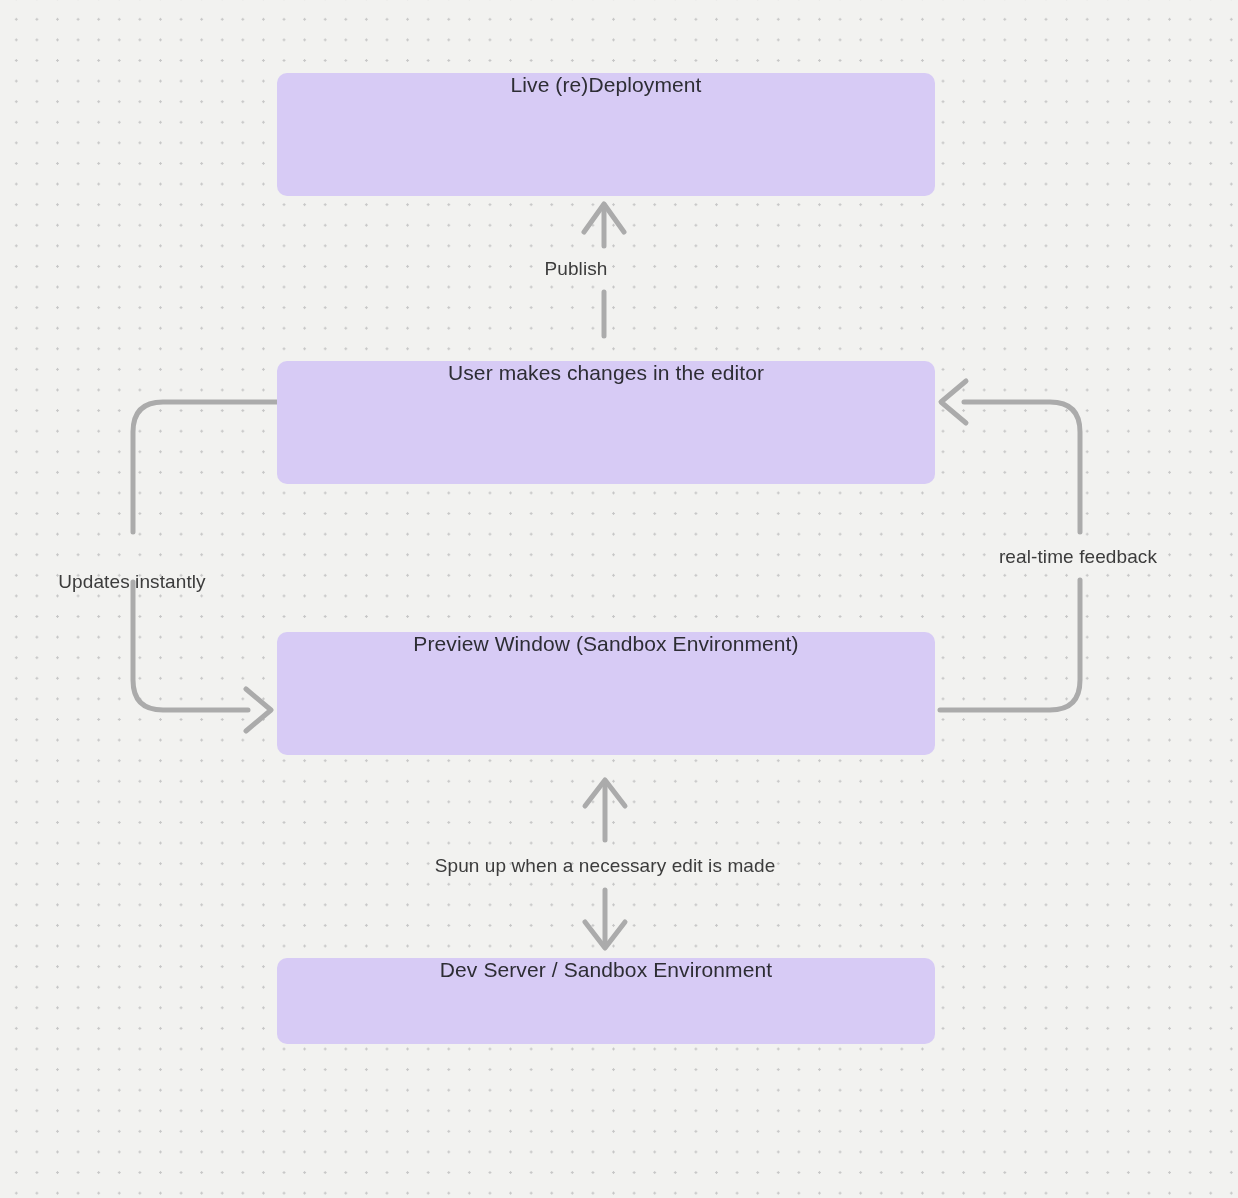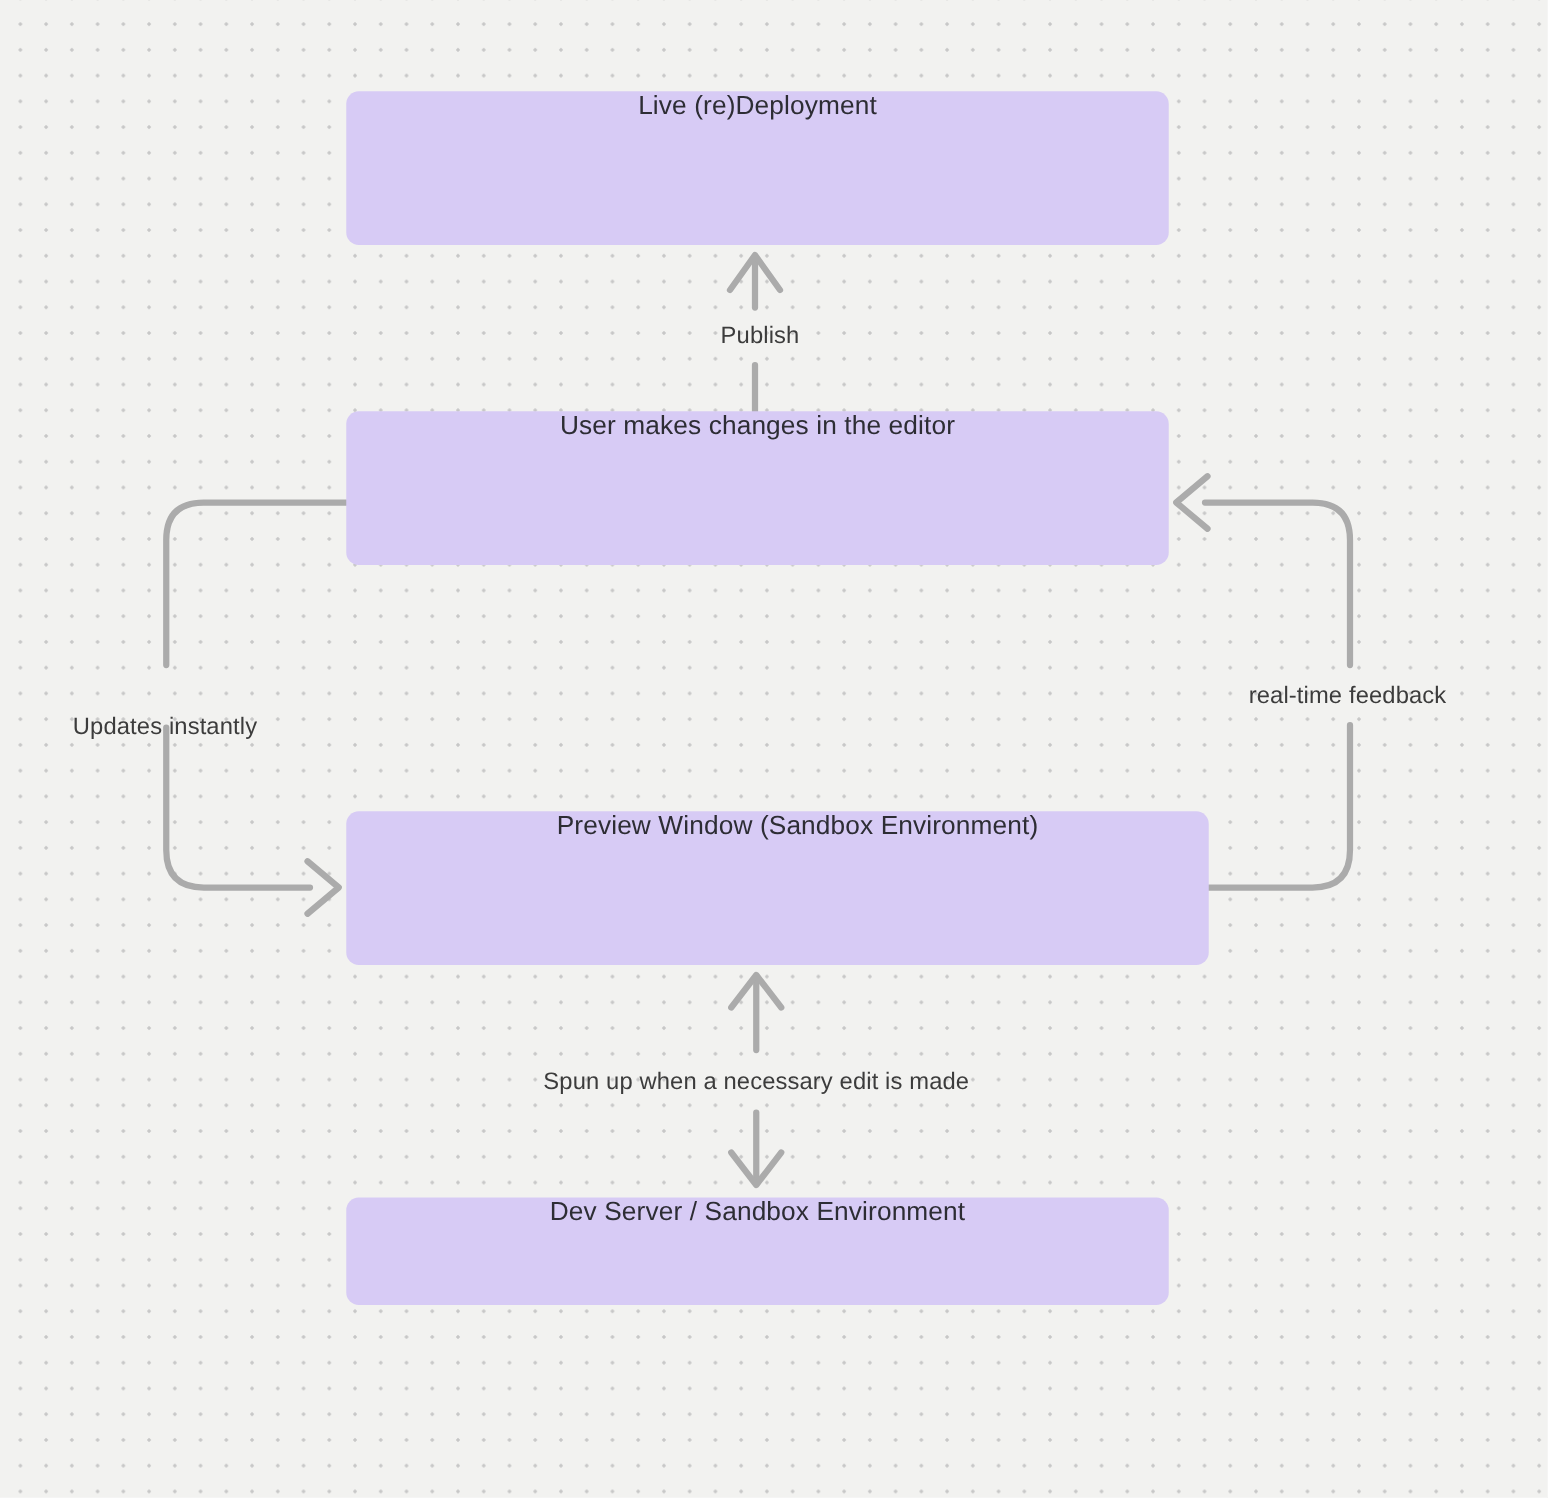--- a/index.html
+++ b/index.html
@@ -34,32 +34,32 @@
     height: 123px;
     background: var(--node-fill, #d7cbf5);
     border-radius: 10px;
     display: flex;
     justify-content: center;
     color: var(--node-text, #2d2d34);
     font-size: 21px;
     letter-spacing: 0.1px;
   }
   .node-1 { top: 73px; }
-  .node-2 { top: 329px; }
-  .node-3 { top: 649px; padding-left: 32px; }
+  .node-2 { top: 361px; }
+  .node-3 { top: 632px; }
   .node-4 { top: 958px; height: 86px; }
   .edge-label {
     position: absolute;
     transform: translate(-50%, -50%);
     color: var(--edge-label-text, #3c3c3c);
     font-size: 19px;
     white-space: nowrap;
     letter-spacing: 0.1px;
   }
-  .label-publish   { left: 608px;  top: 269px; text-align: center; }
+  .label-publish   { left: 576px;  top: 269px; text-align: center; }
   .label-updates   { left: 132px;  top: 557px; margin-top: 25px; }
   .label-feedback  { left: 1078px; top: 557px; }
   .label-spunup    { left: 605px;  top: 866px; }
 </style>
 </head>
 <body>
 
 <div class="canvas">
 
   <svg class="edges" viewBox="0 0 1238 1198" xmlns="http://www.w3.org/2000/svg">

